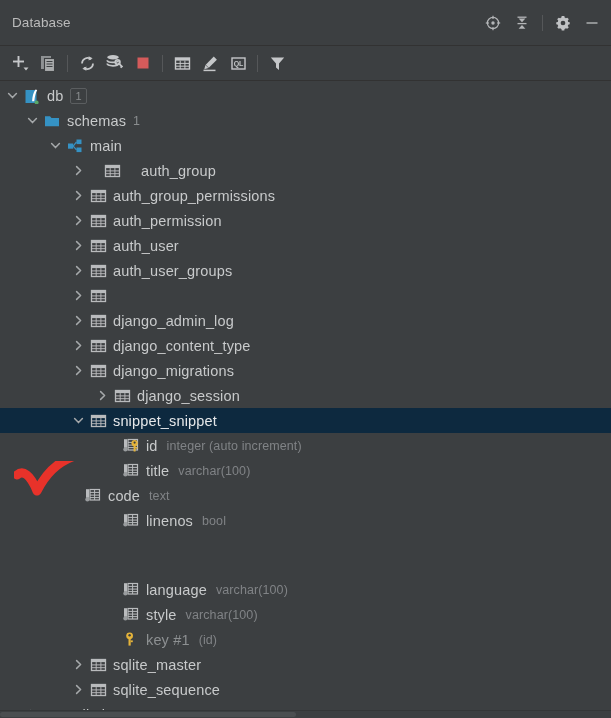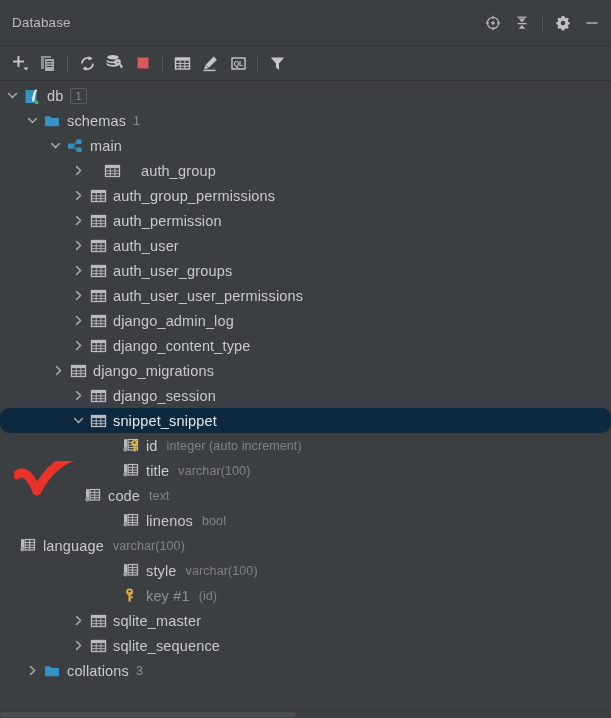--- a/index.html
+++ b/index.html
@@ -35,21 +35,21 @@
   .t-btn{width:28px;height:27px;display:flex;align-items:center;justify-content:center;border-radius:3px;cursor:pointer;position:relative;}
   .t-btn svg{display:block;}
   .t-sep{width:1px;height:17px;background:#555759;margin:0 5px;}
 
   
   .tree{flex:1;overflow:hidden;position:relative;background:#3c3f41;padding-top:2px;}
   .row{
     height:25px;display:flex;align-items:center;
     white-space:nowrap;cursor:default;position:relative;
   }
-  .row.selected{background:#0d293f;border-radius:9px;}
+  .row.selected{background:#0d293f;}
   .arrow{width:17px;height:25px;display:flex;align-items:center;justify-content:center;flex:0 0 auto;cursor:pointer;}
   .arrow svg{display:block;}
   .arrow.blank{visibility:hidden;}
   .ico{width:22px;height:25px;display:flex;align-items:center;justify-content:center;flex:0 0 auto;}
   .ico svg{display:block;}
   .lbl{font-size:14.5px;color:#c8cacb;padding-left:4px;letter-spacing:.15px;}
   .row.selected .lbl{color:#e6e8ea;}
   .sub{font-size:12.5px;color:#808386;padding-left:9px;letter-spacing:.1px;}
   .badge{
     font-size:11px;color:#8a8d8f;border:1px solid #5b5e60;border-radius:2px;
@@ -348,21 +348,20 @@
           <span class="ico">
             <svg width="17" height="16" viewBox="0 0 17 16">
               <rect x="1.5" y="2.5" width="14" height="11" fill="none" stroke="#b9bbbd" stroke-width="1.3"></rect>
               <rect x="1.5" y="2.5" width="14" height="2.6" fill="#b9bbbd"></rect>
               <line x1="6.2" y1="5.1" x2="6.2" y2="13.5" stroke="#b9bbbd" stroke-width="0.95"></line>
               <line x1="10.9" y1="5.1" x2="10.9" y2="13.5" stroke="#b9bbbd" stroke-width="0.95"></line>
               <line x1="1.5" y1="7.9" x2="15.5" y2="7.9" stroke="#b9bbbd" stroke-width="0.95"></line>
               <line x1="1.5" y1="10.7" x2="15.5" y2="10.7" stroke="#b9bbbd" stroke-width="0.95"></line>
             </svg>
           </span>
-          <span class="lbl">auth_user_user_permissions</span>
         </div>
         <div class="row" style="padding-left: 70px;">
           <span class="arrow">
             <svg width="11" height="11" viewBox="0 0 11 11">
               <polyline points="3.6,1.6 7.6,5.5 3.6,9.4" fill="none" stroke="#a6a9ab" stroke-width="1.5" stroke-linecap="round" stroke-linejoin="round"></polyline>
             </svg>
           </span>
           <span class="ico">
             <svg width="17" height="16" viewBox="0 0 17 16">
               <rect x="1.5" y="2.5" width="14" height="11" fill="none" stroke="#b9bbbd" stroke-width="1.3"></rect>
@@ -386,39 +385,39 @@
               <rect x="1.5" y="2.5" width="14" height="11" fill="none" stroke="#b9bbbd" stroke-width="1.3"></rect>
               <rect x="1.5" y="2.5" width="14" height="2.6" fill="#b9bbbd"></rect>
               <line x1="6.2" y1="5.1" x2="6.2" y2="13.5" stroke="#b9bbbd" stroke-width="0.95"></line>
               <line x1="10.9" y1="5.1" x2="10.9" y2="13.5" stroke="#b9bbbd" stroke-width="0.95"></line>
               <line x1="1.5" y1="7.9" x2="15.5" y2="7.9" stroke="#b9bbbd" stroke-width="0.95"></line>
               <line x1="1.5" y1="10.7" x2="15.5" y2="10.7" stroke="#b9bbbd" stroke-width="0.95"></line>
             </svg>
           </span>
           <span class="lbl">django_content_type</span>
         </div>
-        <div class="row" style="padding-left: 50px; text-align: right;">
+        <div class="row" style="padding-left: 70px; text-align: right;">
           <span class="arrow">
             <svg width="11" height="11" viewBox="0 0 11 11">
               <polyline points="3.6,1.6 7.6,5.5 3.6,9.4" fill="none" stroke="#a6a9ab" stroke-width="1.5" stroke-linecap="round" stroke-linejoin="round"></polyline>
             </svg>
           </span>
           <span class="ico">
             <svg width="17" height="16" viewBox="0 0 17 16">
               <rect x="1.5" y="2.5" width="14" height="11" fill="none" stroke="#b9bbbd" stroke-width="1.3"></rect>
               <rect x="1.5" y="2.5" width="14" height="2.6" fill="#b9bbbd"></rect>
               <line x1="6.2" y1="5.1" x2="6.2" y2="13.5" stroke="#b9bbbd" stroke-width="0.95"></line>
               <line x1="10.9" y1="5.1" x2="10.9" y2="13.5" stroke="#b9bbbd" stroke-width="0.95"></line>
               <line x1="1.5" y1="7.9" x2="15.5" y2="7.9" stroke="#b9bbbd" stroke-width="0.95"></line>
               <line x1="1.5" y1="10.7" x2="15.5" y2="10.7" stroke="#b9bbbd" stroke-width="0.95"></line>
             </svg>
           </span>
           <span class="lbl">django_migrations</span>
         </div>
-        <div class="row" style="padding-left: 70px;">
+        <div class="row" style="padding-left: 94px;">
           <span class="arrow">
             <svg width="11" height="11" viewBox="0 0 11 11">
               <polyline points="3.6,1.6 7.6,5.5 3.6,9.4" fill="none" stroke="#a6a9ab" stroke-width="1.5" stroke-linecap="round" stroke-linejoin="round"></polyline>
             </svg>
           </span>
           <span class="ico">
             <svg width="17" height="16" viewBox="0 0 17 16">
               <rect x="1.5" y="2.5" width="14" height="11" fill="none" stroke="#b9bbbd" stroke-width="1.3"></rect>
               <rect x="1.5" y="2.5" width="14" height="2.6" fill="#b9bbbd"></rect>
               <line x1="6.2" y1="5.1" x2="6.2" y2="13.5" stroke="#b9bbbd" stroke-width="0.95"></line>
@@ -507,21 +506,21 @@
               <line x1="6" y1="8.1" x2="15.5" y2="8.1" stroke="#b9bbbd" stroke-width="1"></line>
               <line x1="6" y1="10.6" x2="15.5" y2="10.6" stroke="#b9bbbd" stroke-width="1"></line>
               <line x1="10.6" y1="2.5" x2="10.6" y2="13" stroke="#b9bbbd" stroke-width="1"></line>
               <rect x="2" y="2.2" width="3" height="8.6" fill="#b9bbbd"></rect>
               <circle cx="3.4" cy="12.4" r="2.1" fill="#9a9d9f"></circle>
             </svg>
           </span>
           <span class="lbl">linenos</span>
           <span class="sub">bool</span>
         </div>
-        <div class="row" style="">
+        <div class="row" style="padding-left: 103px; margin-top: 44px;">
           <span class="arrow blank"></span>
           <span class="ico">
             <svg width="18" height="17" viewBox="0 0 18 17">
               <rect x="6" y="2.5" width="9.5" height="10.5" fill="none" stroke="#b9bbbd" stroke-width="1.2"></rect>
               <line x1="6" y1="5.4" x2="15.5" y2="5.4" stroke="#b9bbbd" stroke-width="1"></line>
               <line x1="6" y1="8.1" x2="15.5" y2="8.1" stroke="#b9bbbd" stroke-width="1"></line>
               <line x1="6" y1="10.6" x2="15.5" y2="10.6" stroke="#b9bbbd" stroke-width="1"></line>
               <line x1="10.6" y1="2.5" x2="10.6" y2="13" stroke="#b9bbbd" stroke-width="1"></line>
               <rect x="2" y="2.2" width="3" height="8.6" fill="#b9bbbd"></rect>
               <circle cx="3.4" cy="12.4" r="2.1" fill="#9a9d9f"></circle>

